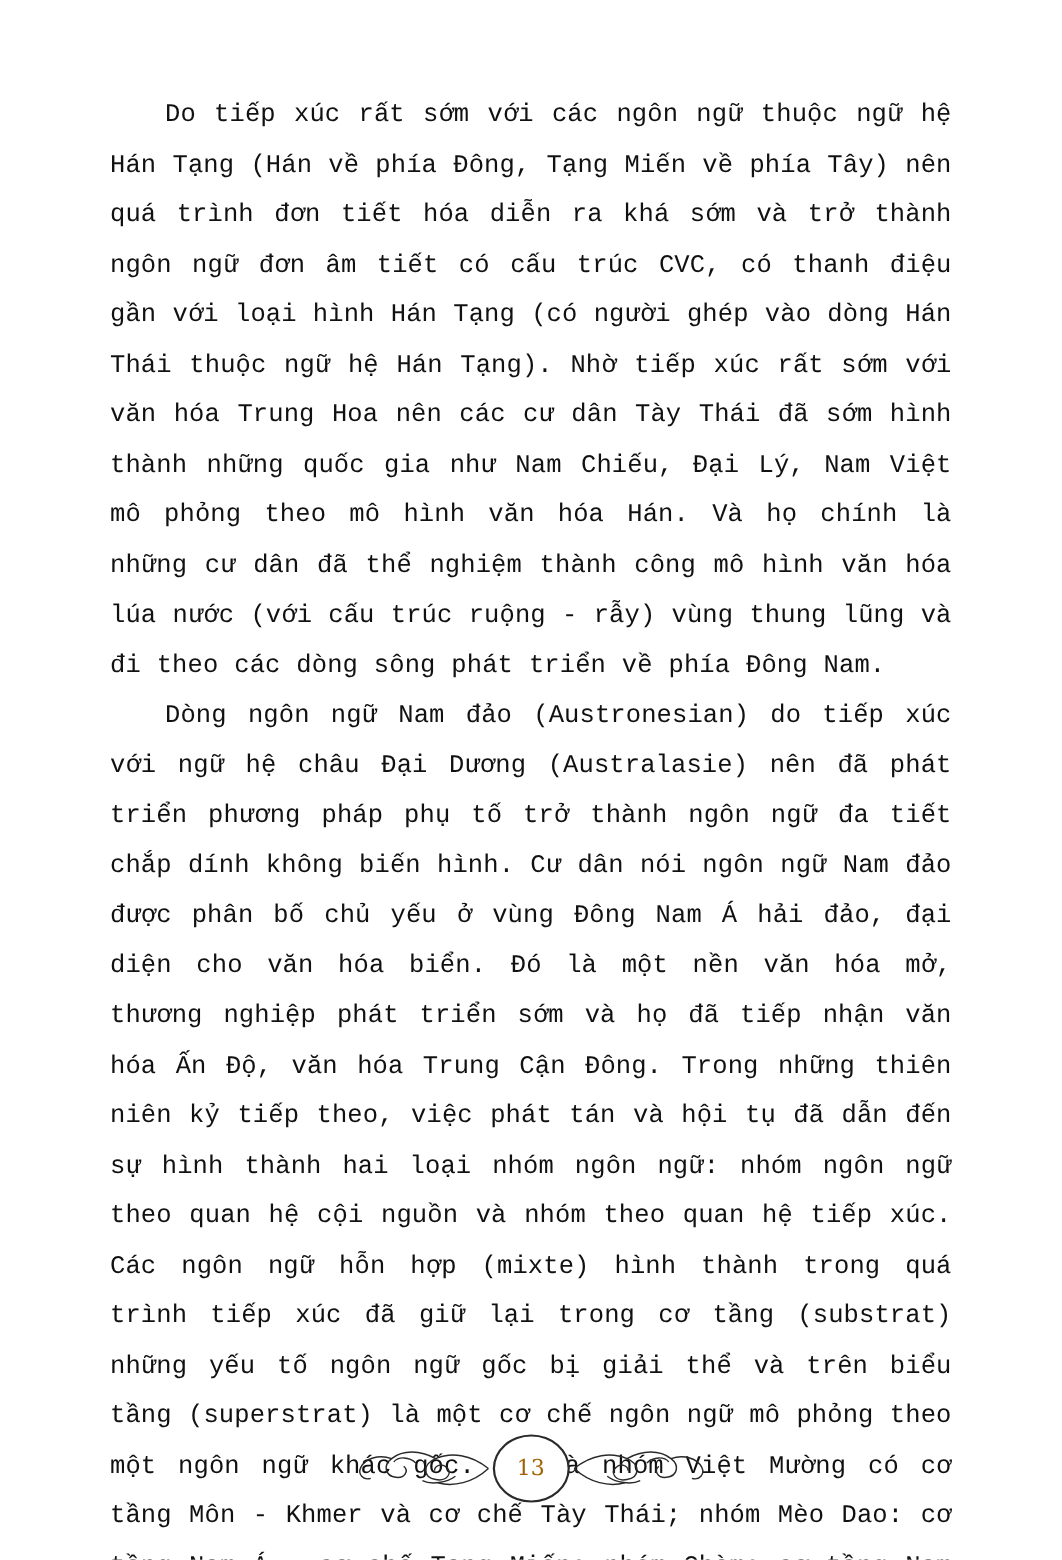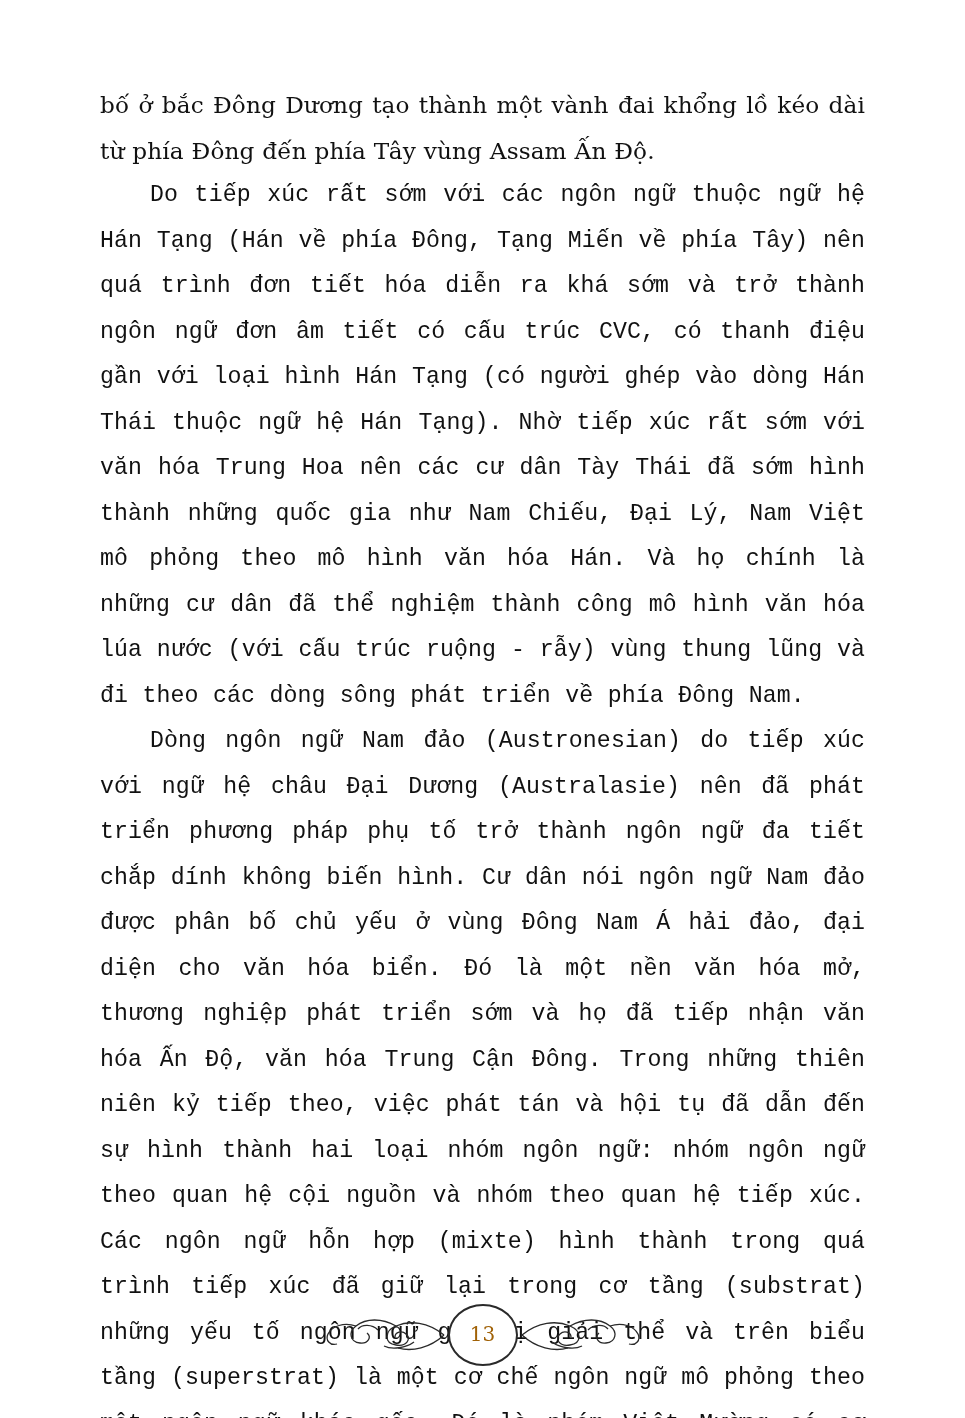--- a/index.html
+++ b/index.html
@@ -91,21 +91,20 @@
     z-index: 2;
     background: #ffffff;
   }
 </style>
 </head>
 <body>
 
 <div class="page">
 
   <div class="content">
-    <p class="para">bố ở bắc Đông Dương tạo thành một vành đai khổng lồ kéo dài từ phía Đông đến phía Tây vùng Assam Ấn Độ.</p>
     <p class="para indent">Do tiếp xúc rất sớm với các ngôn ngữ thuộc ngữ hệ Hán Tạng (Hán về phía Đông, Tạng Miến về phía Tây) nên quá trình đơn tiết hóa diễn ra khá sớm và trở thành ngôn ngữ đơn âm tiết có cấu trúc CVC, có thanh điệu gần với loại hình Hán Tạng (có người ghép vào dòng Hán Thái thuộc ngữ hệ Hán Tạng). Nhờ tiếp xúc rất sớm với văn hóa Trung Hoa nên các cư dân Tày Thái đã sớm hình thành những quốc gia như Nam Chiếu, Đại Lý, Nam Việt mô phỏng theo mô hình văn hóa Hán. Và họ chính là những cư dân đã thể nghiệm thành công mô hình văn hóa lúa nước (với cấu trúc ruộng - rẫy) vùng thung lũng và đi theo các dòng sông phát triển về phía Đông Nam.</p>
     <p class="para indent">Dòng ngôn ngữ Nam đảo (Austronesian) do tiếp xúc với ngữ hệ châu Đại Dương (Australasie) nên đã phát triển phương pháp phụ tố trở thành ngôn ngữ đa tiết chắp dính không biến hình. Cư dân nói ngôn ngữ Nam đảo được phân bố chủ yếu ở vùng Đông Nam Á hải đảo, đại diện cho văn hóa biển. Đó là một nền văn hóa mở, thương nghiệp phát triển sớm và họ đã tiếp nhận văn hóa Ấn Độ, văn hóa Trung Cận Đông. Trong những thiên niên kỷ tiếp theo, việc phát tán và hội tụ đã dẫn đến sự hình thành hai loại nhóm ngôn ngữ: nhóm ngôn ngữ theo quan hệ cội nguồn và nhóm theo quan hệ tiếp xúc. Các ngôn ngữ hỗn hợp (mixte) hình thành trong quá trình tiếp xúc đã giữ lại trong cơ tầng (substrat) những yếu tố ngôn ngữ gốc bị giải thể và trên biểu tầng (superstrat) là một cơ chế ngôn ngữ mô phỏng theo một ngôn ngữ khác gốc. Đó là nhóm Việt Mường có cơ tầng Môn - Khmer và cơ chế Tày Thái; nhóm Mèo Dao: cơ tầng Nam Á - cơ chế Tạng Miến; nhóm Chàm: cơ tầng Nam đảo, cơ chế Môn - Khmer, v.v... (xem sơ đồ 5) Về mặt văn hóa tộc người: Như đã biết văn hóa Đông Nam Á là một phức thể gồm 3 yếu tố: văn hóa núi (do người Môn - Khmer đại diện), văn hóa đồng bằng (do người Thái, người Việt đại diện), văn hóa biển (do người</p>
   </div>
 
   <div class="footer">
     <div class="footer-orn">
       <svg class="orn-svg" viewBox="0 0 330 70">
         <g stroke="#2a2a2a" fill="none" stroke-width="1.3">
           <path d="M126 35 C110 22, 92 20, 78 26 C66 31, 66 43, 78 45 C88 47, 94 39, 88 34 C84 30, 77 32, 77 37"></path>
           <path d="M126 35 C112 48, 94 52, 80 48"></path>

